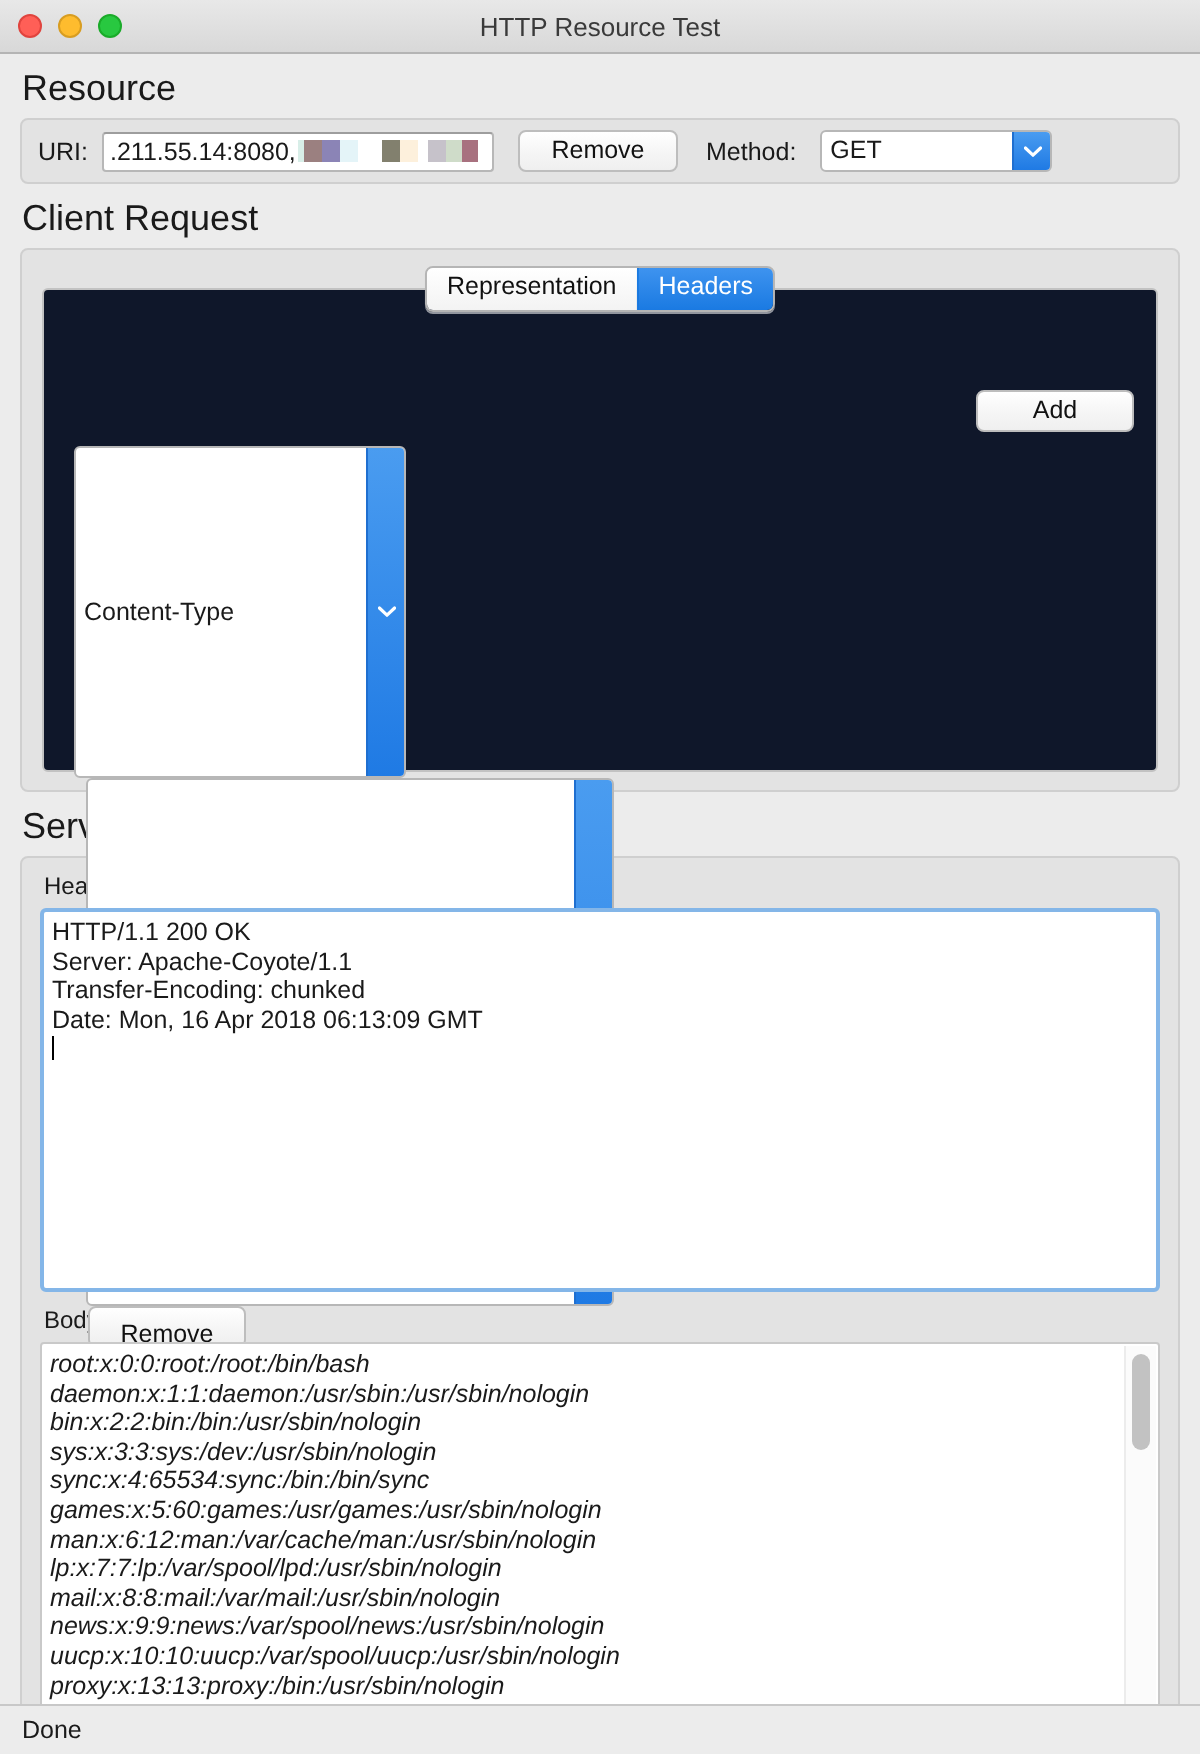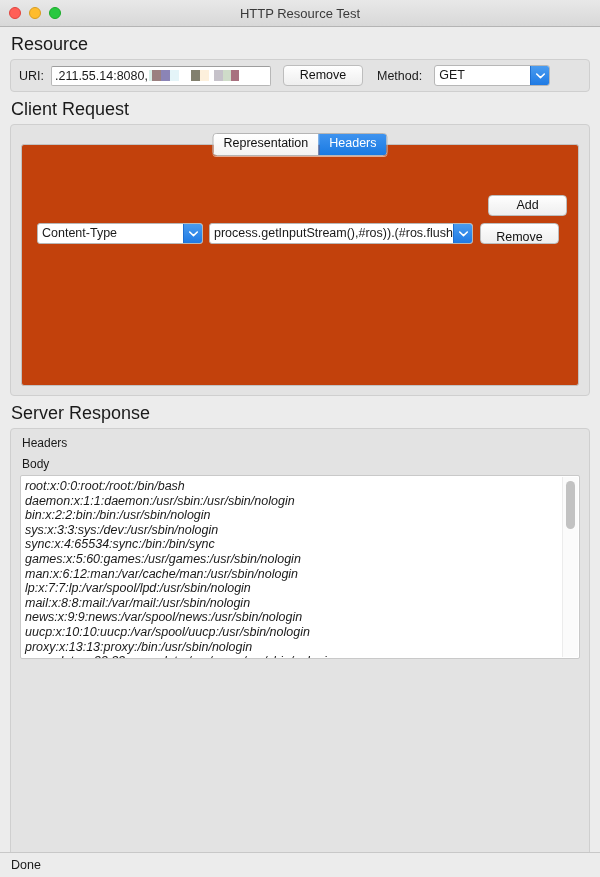--- a/index.html
+++ b/index.html
@@ -74,21 +74,21 @@
     border-color: #cfcfcf;
   }
   .field-label {
     font-size: 12.5px;
     color: #1a1a1a;
     margin-right: 7px;
     white-space: nowrap;
   }
   .uri-input {
     flex: 0 0 auto;
-    width: 220px;
+    width: 196px;
     height: 20px;
     background: #ffffff;
     border: 1px solid #b7b7b7;
     border-top-color: #9d9d9d;
     border-radius: 2px;
     display: flex;
     align-items: center;
     padding: 0 3px;
     font-size: 12.5px;
     overflow: hidden;
@@ -162,21 +162,21 @@
     background: #e3e3e3;
     border-color: #cfcfcf;
     position: relative;
   }
   .inner-panel {
     position: absolute;
     left: 10px;
     top: 19px;
     right: 10px;
     bottom: 9px;
-    background: #c2410c;
+    background: #0f172a;
     border: 1px solid #c2c2c2;
     border-radius: 3px;
   }
   .segmented {
     position: absolute;
     top: -12px;
     left: 50%;
     transform: translateX(-50%);
     display: flex;
     height: 21px;
@@ -208,20 +208,21 @@
   }
   .btn-add { width: 79px; padding: 0; }
 
   .header-row {
     position: absolute;
     left: 15px;
     right: 11px;
     top: 78px;
     display: flex;
     align-items: flex-start;
+    flex-direction: column;
   }
   .name-combo { width: 166px; flex: 0 0 166px; }
   .value-combo { width: 264px; flex: 0 0 264px; margin-left: 6px; }
   .btn-remove { width: 79px; padding: 4px; margin-left: 7px; }
 
   
   .server-panel {
     background: #e3e3e3;
     border-color: #cfcfcf;
     padding: 5px 9px 9px 9px;
@@ -381,20 +382,25 @@
       <button class="btn btn-remove">Remove</button>
     </div>
 
   </div>
 </div>
 
 <div class="group-label">Server Response</div>
 <div class="panel server-panel">
 
   <div class="sub-label">Headers</div>
+  <div class="textbox headers-box"><span>HTTP/1.1 200 OK
+Server: Apache-Coyote/1.1
+Transfer-Encoding: chunked
+Date: Mon, 16 Apr 2018 06:13:09 GMT
+</span><span class="caret"></span></div>
 
   <div class="sub-label" style="margin-top:7px;">Body</div>
   <div class="body-box">
     <div class="body-text">root:x:0:0:root:/root:/bin/bash
 daemon:x:1:1:daemon:/usr/sbin:/usr/sbin/nologin
 bin:x:2:2:bin:/bin:/usr/sbin/nologin
 sys:x:3:3:sys:/dev:/usr/sbin/nologin
 sync:x:4:65534:sync:/bin:/bin/sync
 games:x:5:60:games:/usr/games:/usr/sbin/nologin
 man:x:6:12:man:/var/cache/man:/usr/sbin/nologin

